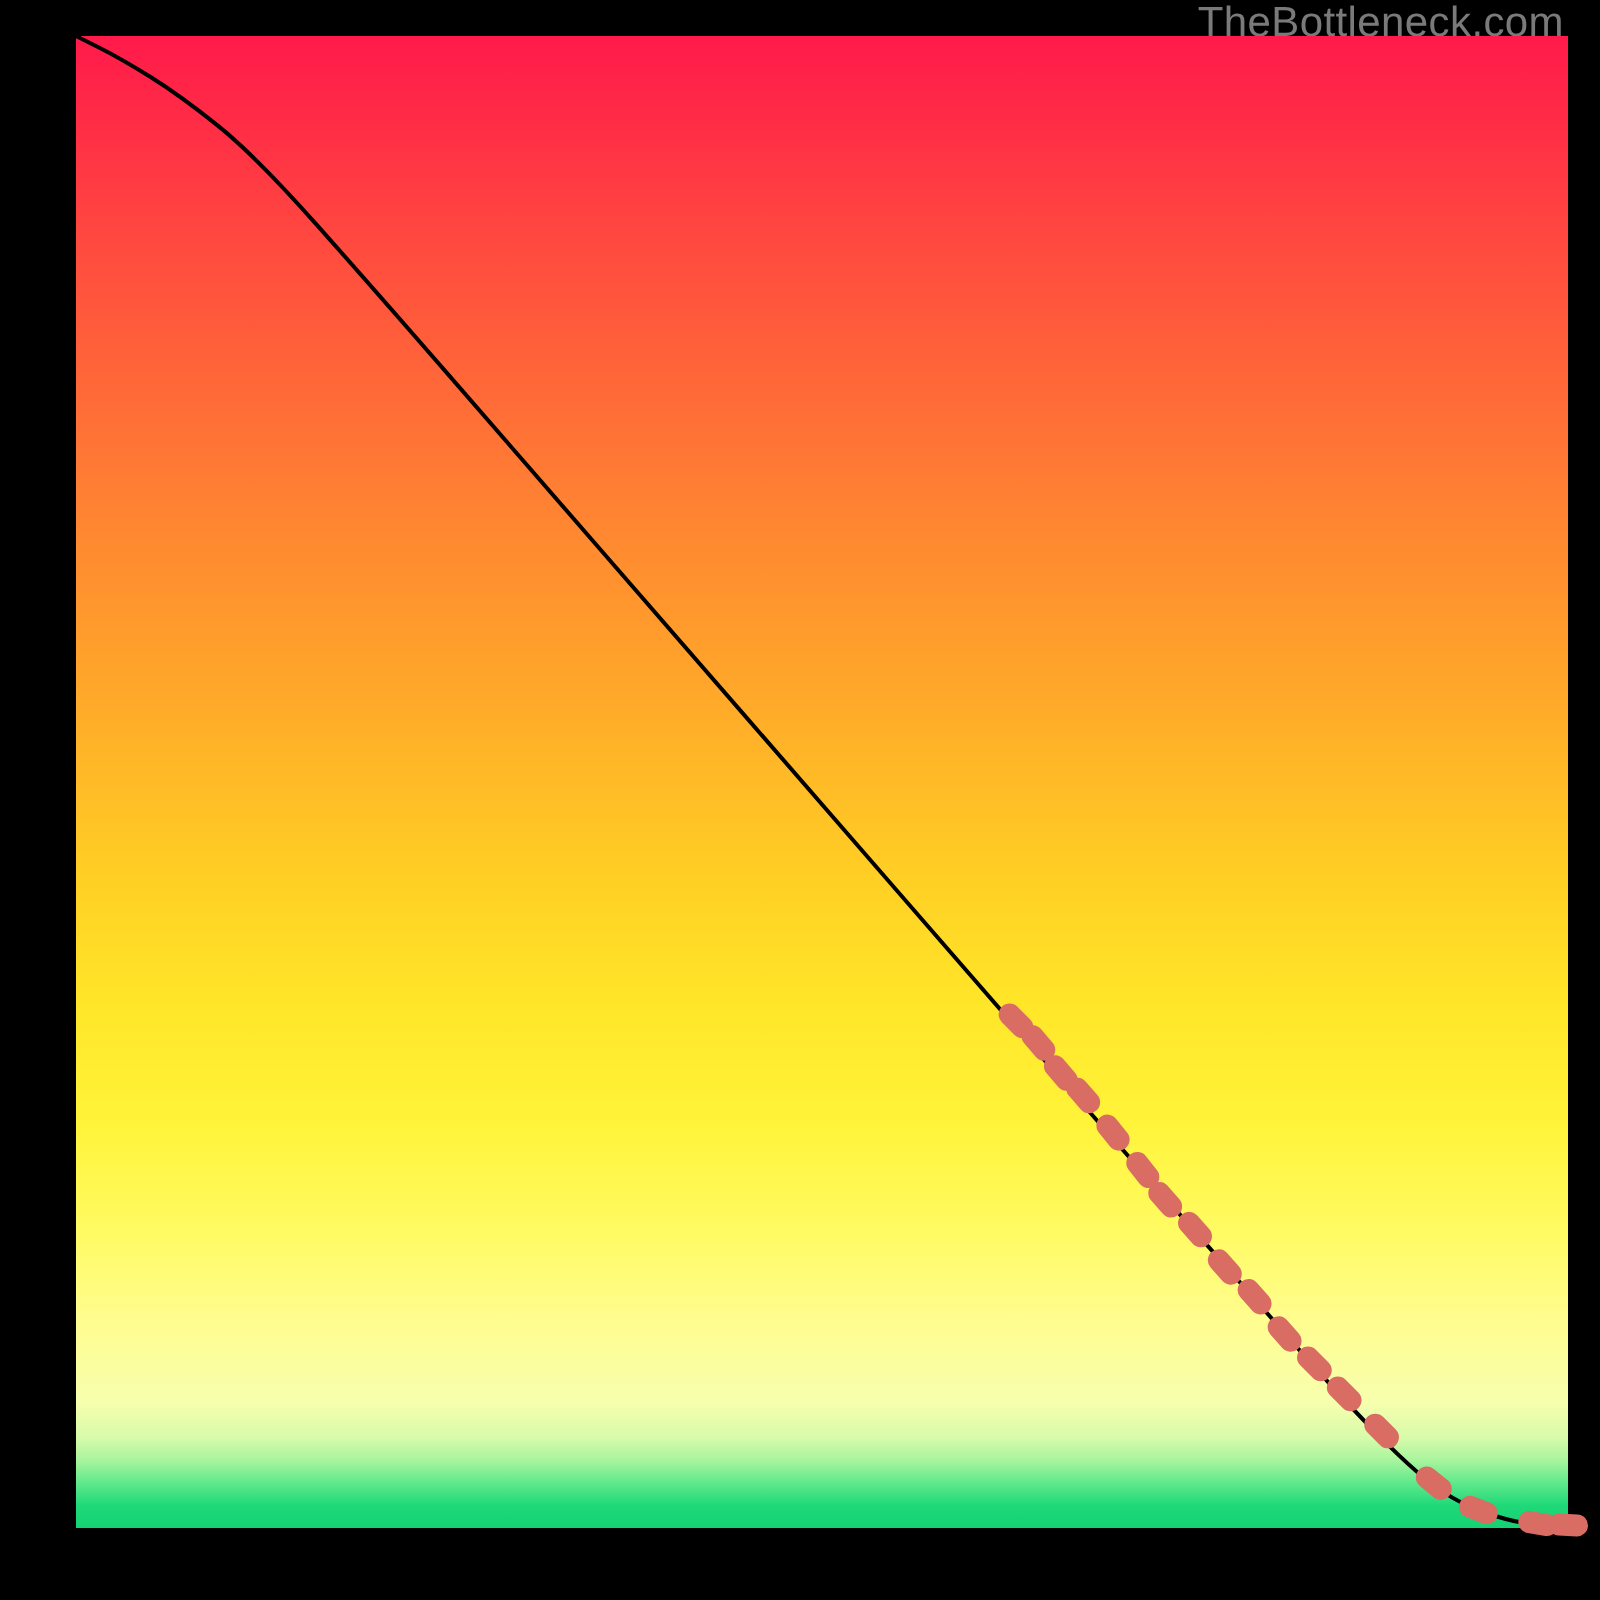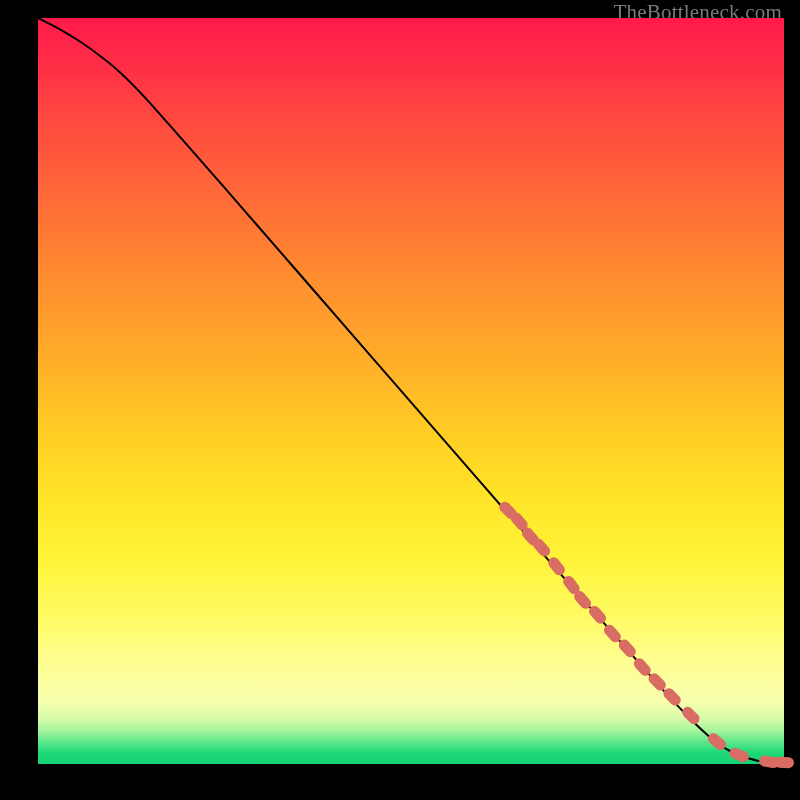--- a/index.html
+++ b/index.html
@@ -9,21 +9,20 @@
     height: 800px;
     background: #000;
     font-family: Arial, Helvetica, sans-serif;
     overflow: hidden;
   }
   .frame {
     position: relative;
     width: 800px;
     height: 800px;
     background: #000;
-    font-family: Liberation Serif, serif;
   }
   .plot-area {
     position: absolute;
     left: 38px;
     top: 18px;
     width: 746px;
     height: 746px;
     
     background: linear-gradient(
       to bottom,

